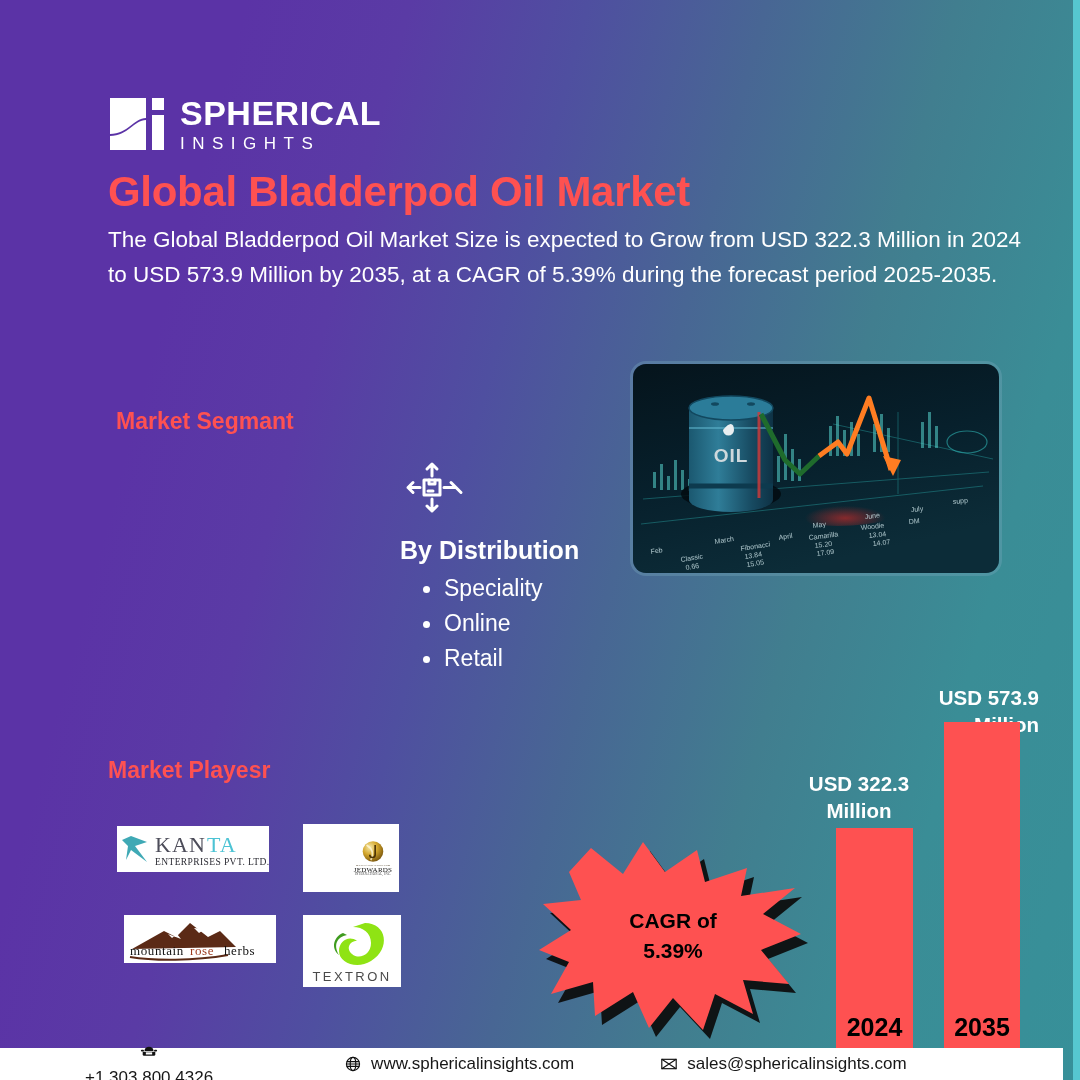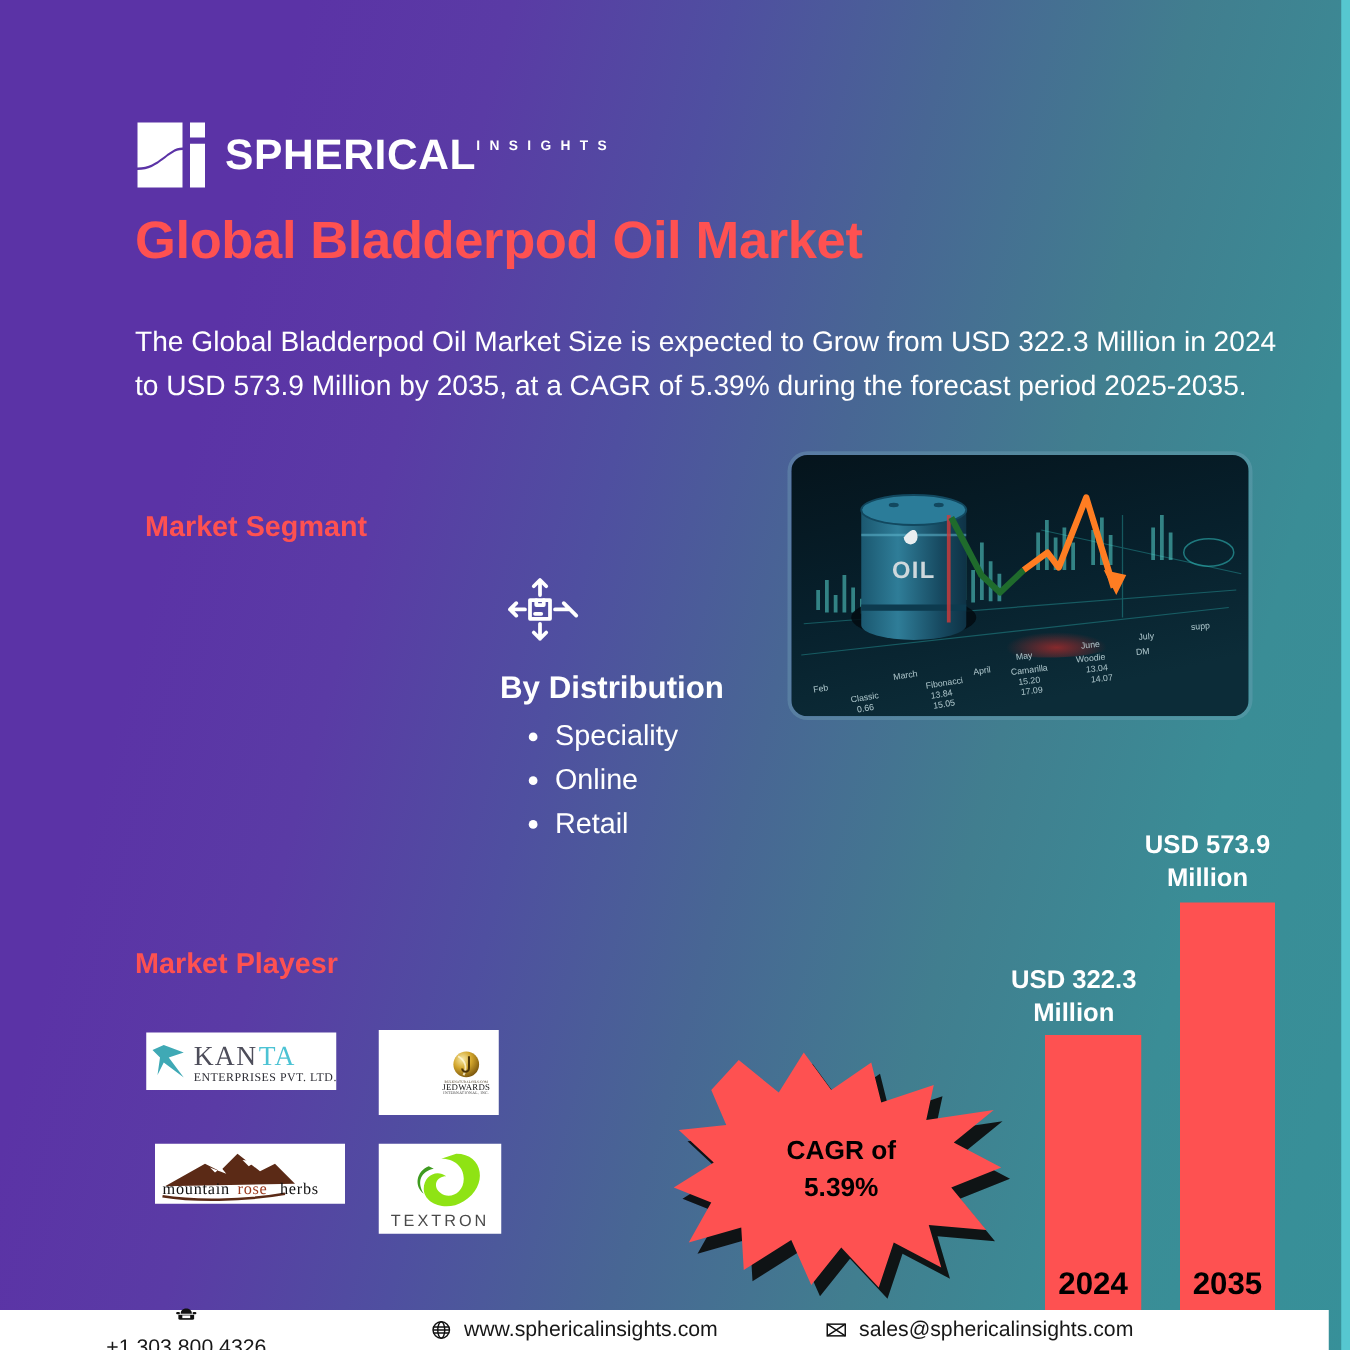--- a/index.html
+++ b/index.html
@@ -29,38 +29,38 @@
     position:absolute; top:0; right:0; width:7px; height:1080px;
     background:#56c7d0;
   }
 
   
   #logo-row {
     position:absolute; left:108px; top:96px;
     display:flex; align-items:center; gap:14px;
   }
   .logo-mark { width:58px; height:56px; display:block; }
-  .logo-text { display:flex; flex-direction:row; line-height:1; }
+  .logo-text { display:flex; flex-direction:column; line-height:1; }
   .logo-main {
     color:#ffffff; font-size:34px; font-weight:bold;
     letter-spacing:0.5px;
   }
   .logo-sub {
-    color:#ffffff; font-size:11px; font-weight:bold;
+    color:#ffffff; font-size:17px; font-weight:normal;
     letter-spacing:7.5px; margin-top:5px;
   }
 
   #page-title {
     position:absolute; left:108px; top:168px;
     color:#fe5151; font-size:42px; font-weight:bold;
     letter-spacing:-0.3px;
   }
 
   #intro {
-    position:absolute; left:108px; top:256px; width:920px;
+    position:absolute; left:108px; top:222px; width:920px;
     color:#ffffff; font-size:22.5px; line-height:35px;
     font-weight:400;
   }
 
   
   #seg-heading {
     position:absolute; left:116px; top:408px;
     color:#fe5151; font-size:23px; font-weight:bold;
   }
   .seg-col { position:absolute; }
@@ -126,21 +126,21 @@
   #bar-2035 { left:928px; top:722px;  width:76px; height:326px; }
   .bar-year {
     position:absolute; bottom:6px; left:0; width:100%;
     text-align:center; color:#000000; font-size:25px; font-weight:bold;
   }
   .bar-value {
     position:absolute; text-align:center; color:#ffffff;
     font-size:20.5px; font-weight:bold; line-height:27px;
   }
   #val-2024 { left:790px; top:770px; width:138px; }
-  #val-2035 { left:893px; top:662px; width:146px; }
+  #val-2035 { left:893px; top:684px; width:146px;text-align:right; }
 
   
   #footer {
     position:absolute; left:0; top:1048px;
     width:1063px; height:32px;
     background:#ffffff;
     display:flex; align-items:center;
   }
   .foot-item {
     display:flex; align-items:center; gap:9px;

